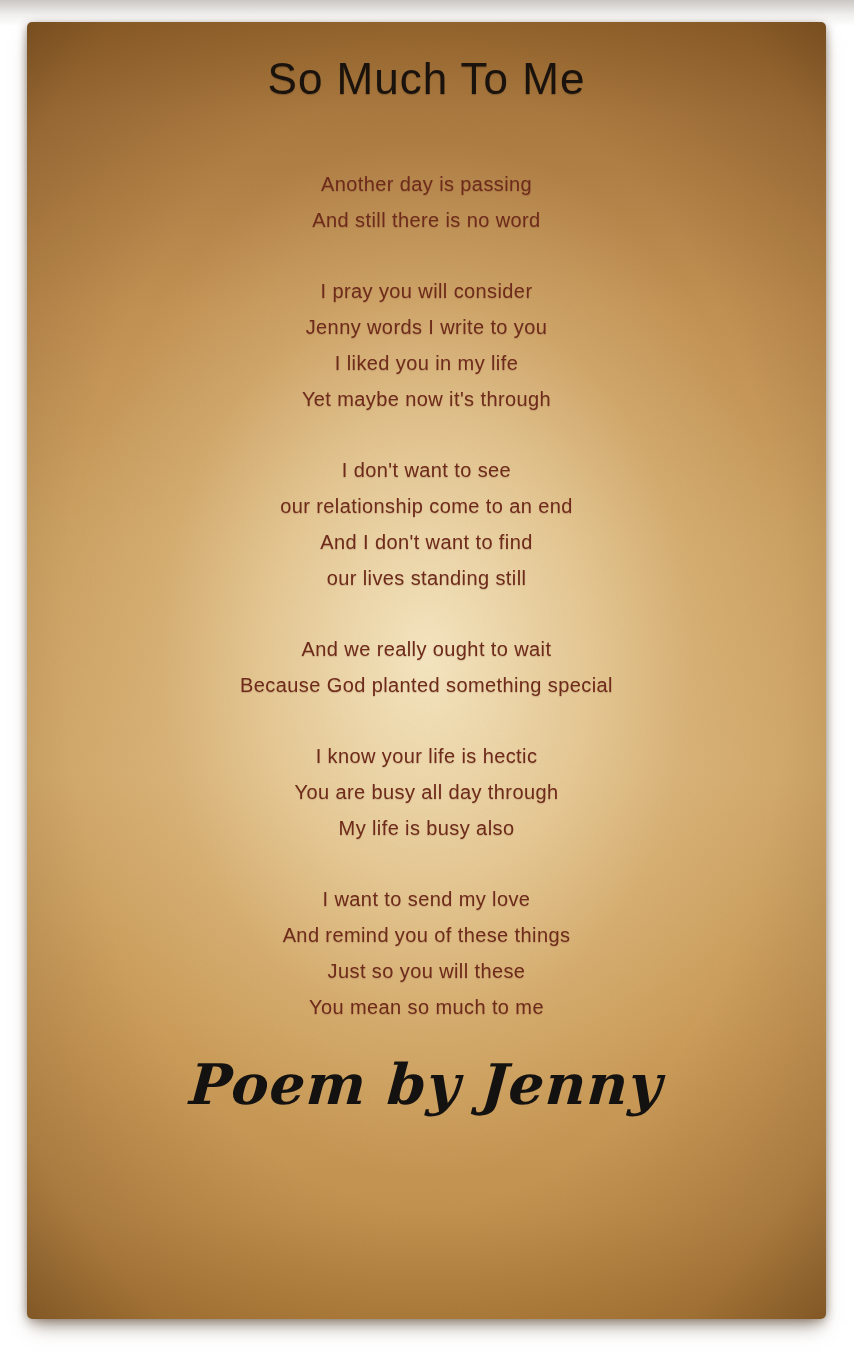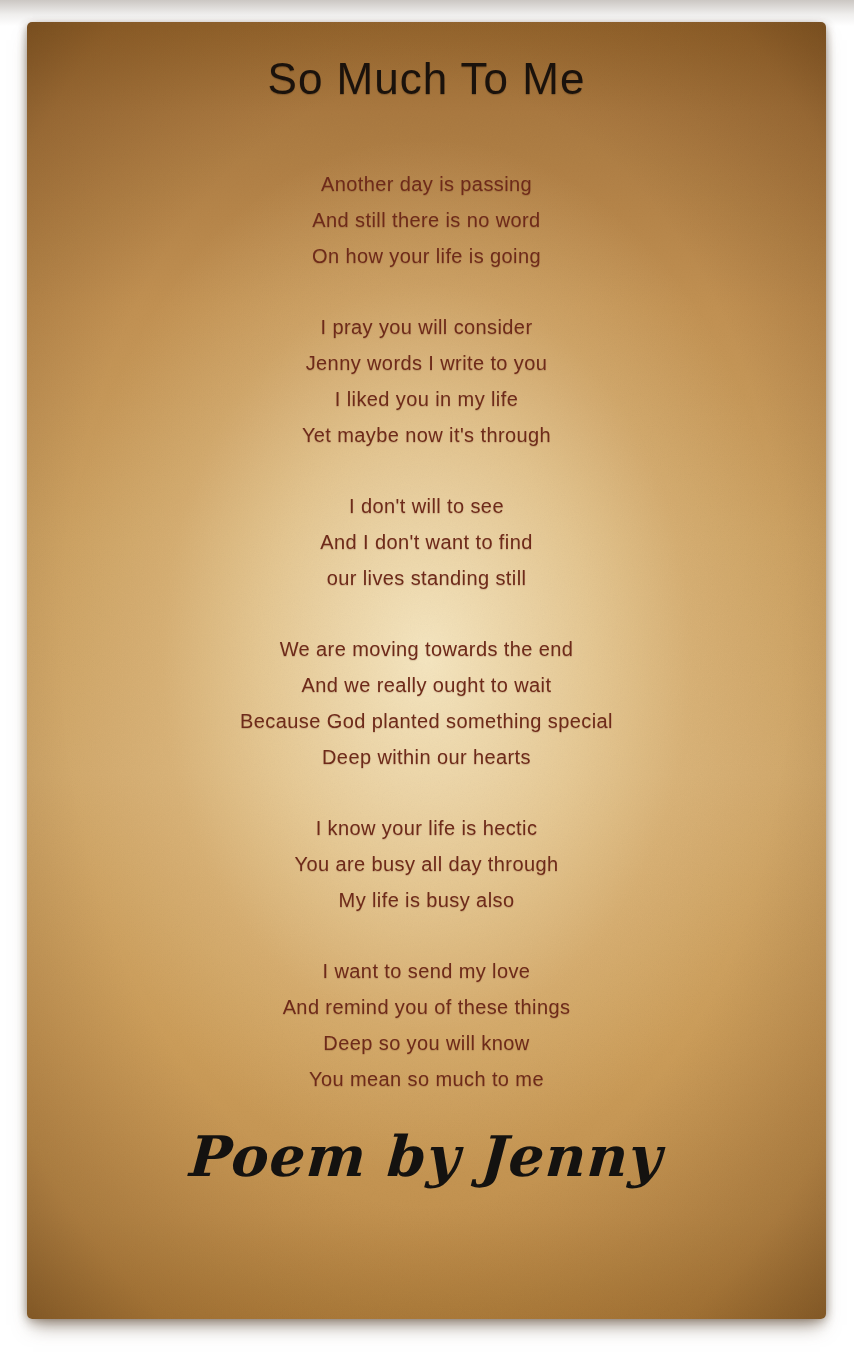--- a/index.html
+++ b/index.html
@@ -100,47 +100,45 @@
         <feColorMatrix type="saturate" values="0"></feColorMatrix>
       </filter>
       <rect width="100%" height="100%" filter="url(#paperNoise)"></rect>
     </svg>
     <div class="content">
       <h1 class="title">So Much To Me</h1>
       <div class="stanzas">
         <div class="stanza">
           <div class="line">Another day is passing</div>
           <div class="line">And still there is no word</div>
-          <div class="line">On how your life is going</div>
         </div>
         <div class="stanza">
           <div class="line">I pray you will consider</div>
           <div class="line">Jenny words I write to you</div>
           <div class="line">I liked you in my life</div>
           <div class="line">Yet maybe now it's through</div>
         </div>
         <div class="stanza">
-          <div class="line">I don't will to see</div>
+          <div class="line">I don't want to see</div>
+          <div class="line">our relationship come to an end</div>
           <div class="line">And I don't want to find</div>
           <div class="line">our lives standing still</div>
         </div>
         <div class="stanza">
-          <div class="line">We are moving towards the end</div>
           <div class="line">And we really ought to wait</div>
           <div class="line">Because God planted something special</div>
-          <div class="line">Deep within our hearts</div>
         </div>
         <div class="stanza">
           <div class="line">I know your life is hectic</div>
           <div class="line">You are busy all day through</div>
           <div class="line">My life is busy also</div>
         </div>
         <div class="stanza">
           <div class="line">I want to send my love</div>
           <div class="line">And remind you of these things</div>
-          <div class="line">Deep so you will know</div>
+          <div class="line">Just so you will these</div>
           <div class="line">You mean so much to me</div>
         </div>
       </div>
       <div class="signature">Poem by Jenny</div>
     </div>
   </div>
 </div>
 
 </body></html>

